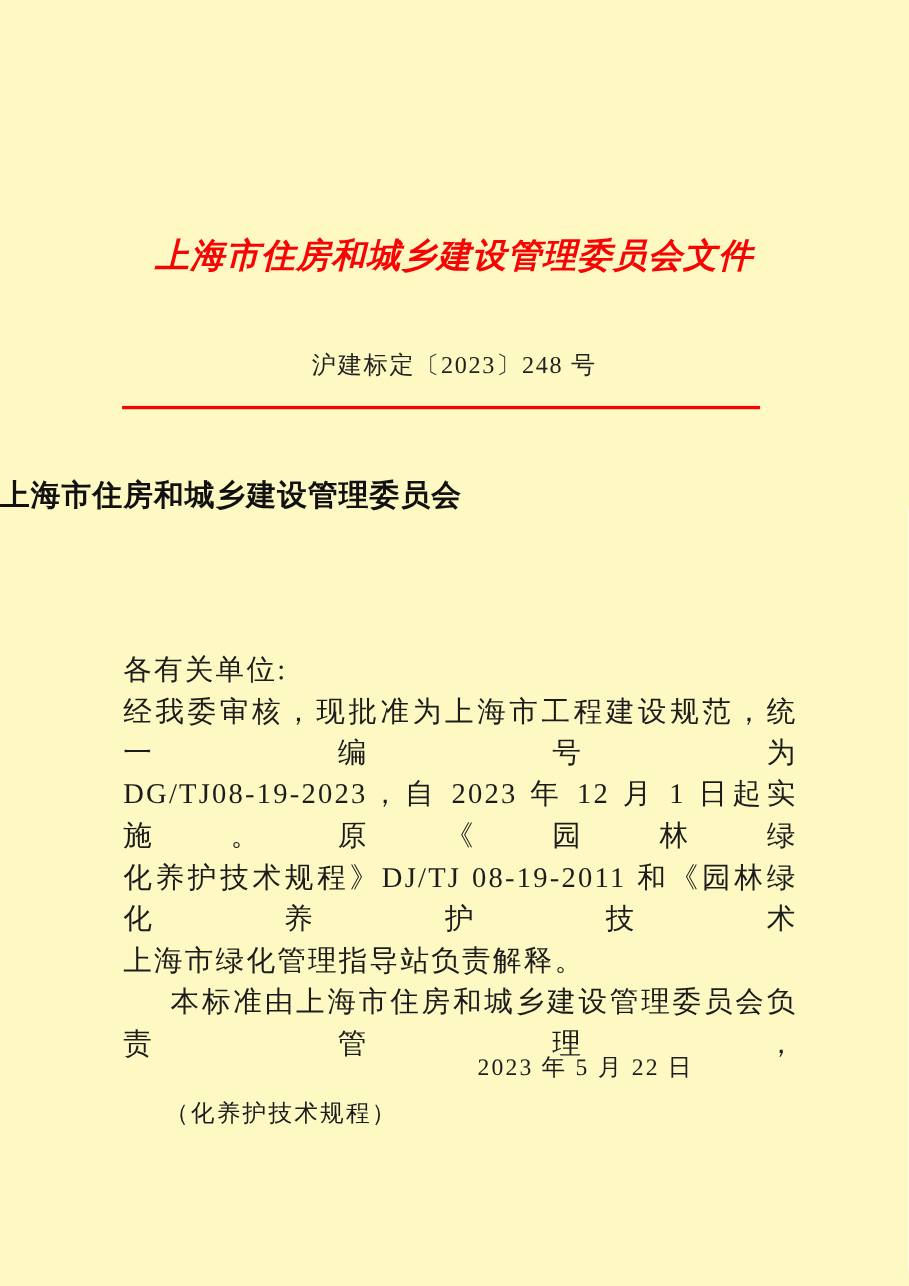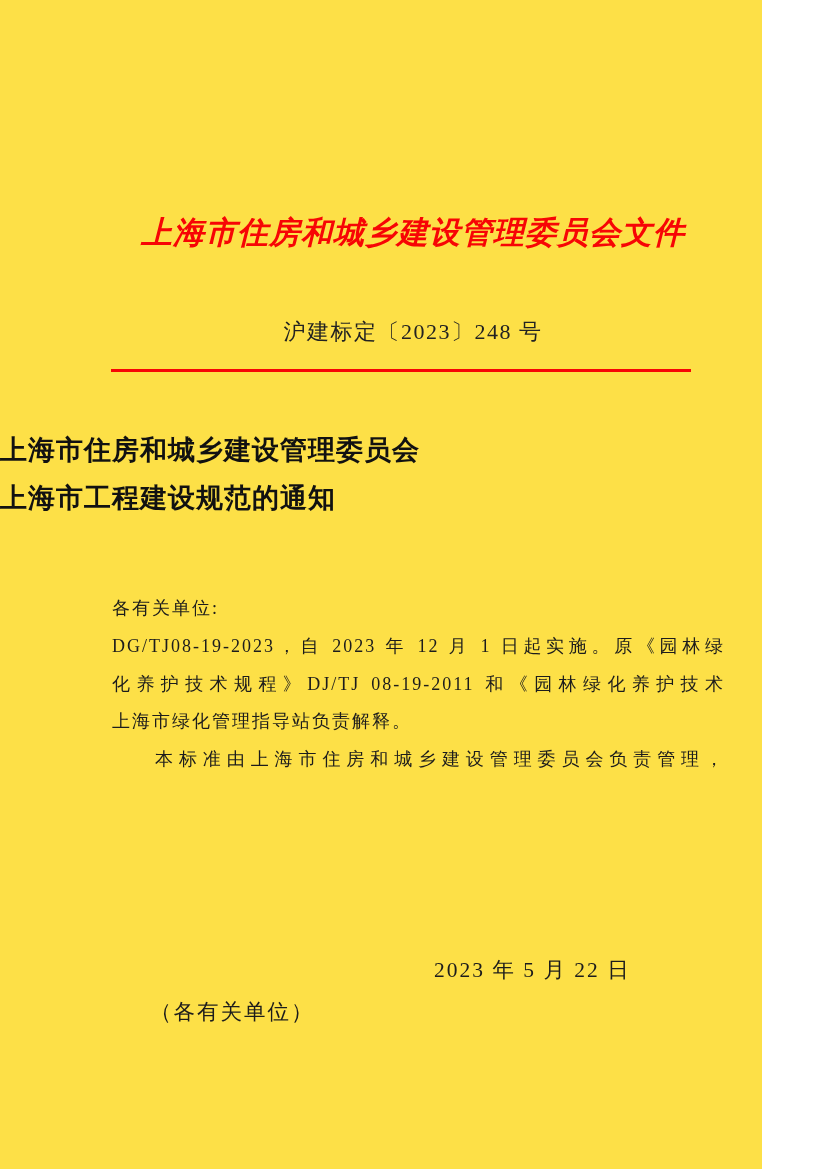--- a/index.html
+++ b/index.html
@@ -2,23 +2,23 @@
 <html><head>
 <meta charset="utf-8">
 <style>
   html, body {
     margin: 0;
     padding: 0;
     background: #ffffff;
   }
   .page {
     position: relative;
-    width: 762px;
+    width: 826px;
     height: 1169px;
-    background: #fde047;
+    background: #fef9c3;
     font-family: "Liberation Serif", "DejaVu Serif", serif;
     color: #1c1c1c;
     overflow: hidden;
   }
   .org-title {
     position: absolute;
     top: 212px;
     left: 0;
     width: 826px;
     text-align: center;
@@ -56,21 +56,21 @@
     font-size: 27px;
     line-height: 48px;
     letter-spacing: 1px;
     color: #111111;
   }
   .body-block {
     position: absolute;
     top: 590px;
     left: 112px;
     width: 613px;
-    font-size: 18px;
+    font-size: 26px;
     line-height: 37.8px;
     letter-spacing: 2px;
     color: #1c1c1c;
   }
   .body-line {
     width: 613px;
   }
   .body-line.stretch {
     text-align: justify;
     text-align-last: justify;
@@ -101,28 +101,28 @@
 <div class="page">
 
   <div class="org-title">上海市住房和城乡建设管理委员会文件</div>
 
   <div class="doc-number">沪建标定〔2023〕248 号</div>
 
   <div class="red-divider"></div>
 
   <div class="notice-title">
     <div class="title-line">上海市住房和城乡建设管理委员会</div>
-    <div class="title-line">上海市工程建设规范的通知</div>
   </div>
 
   <div class="body-block">
     <div class="body-line">各有关单位:</div>
+    <div class="body-line stretch">经我委审核，现批准为上海市工程建设规范，统一编号为</div>
     <div class="body-line stretch">DG/TJ08-19-2023，自 2023 年 12 月 1 日起实施。原《园林绿</div>
     <div class="body-line stretch">化养护技术规程》DJ/TJ 08-19-2011 和《园林绿化养护技术</div>
     <div class="body-line">上海市绿化管理指导站负责解释。</div>
     <div class="body-line indent stretch">本标准由上海市住房和城乡建设管理委员会负责管理，</div>
   </div>
 
   <div class="issue-date">2023 年 5 月 22 日</div>
 
-  <div class="publish-note">（各有关单位）</div>
+  <div class="publish-note">（化养护技术规程）</div>
 
 </div>
 
 </body></html>

